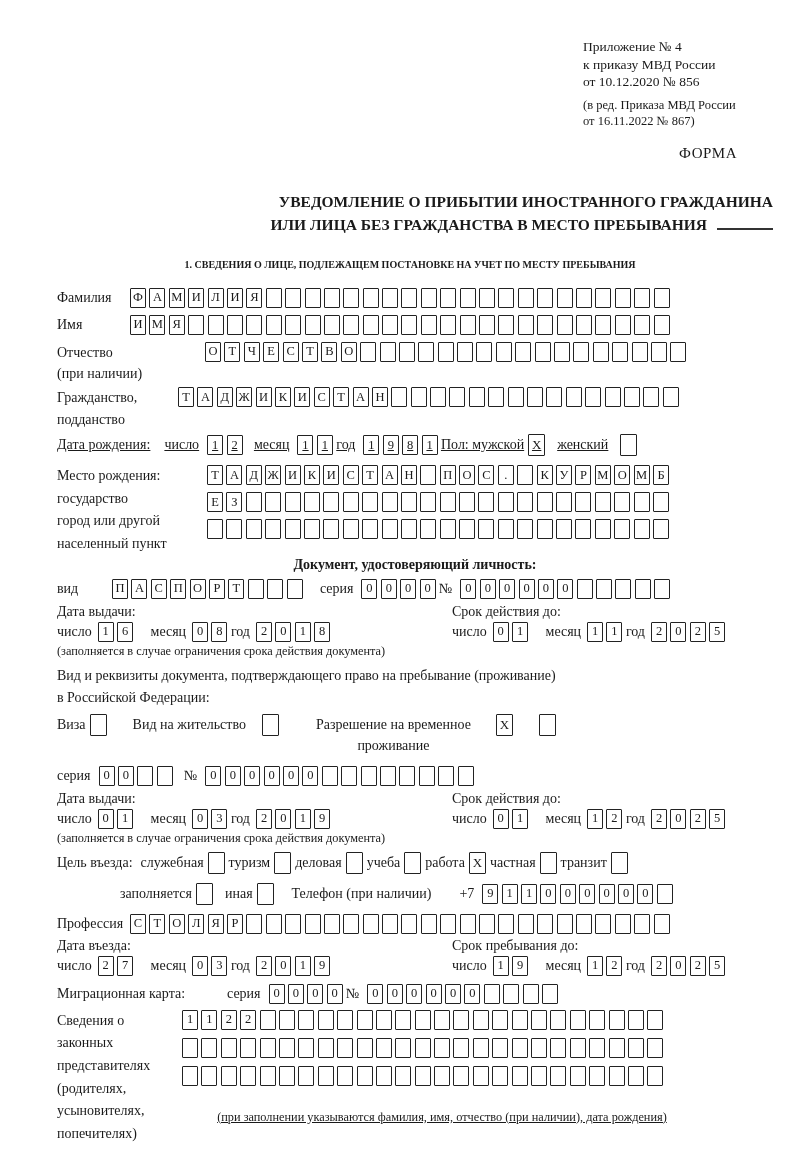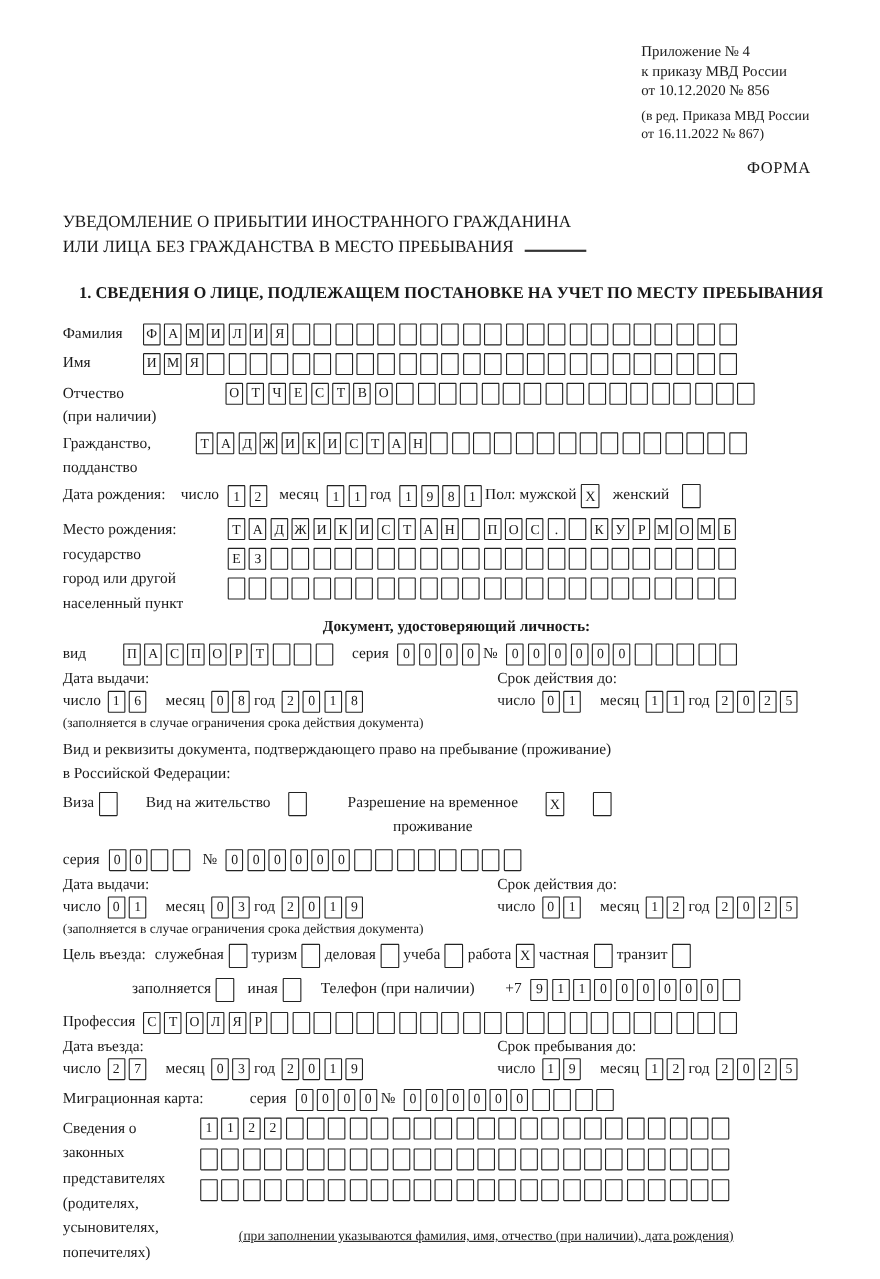--- a/index.html
+++ b/index.html
@@ -5,23 +5,23 @@
   * { margin:0; padding:0; box-sizing:border-box; }
   html,body { background:#888; }
   .page {
     width:800px; height:1163px; margin:0 auto; background:#ffffff;
     font-family:"Liberation Serif","DejaVu Serif",serif; color:#1a1a1a;
     padding:38px 27px 20px 57px; overflow:hidden;
   }
   .annex { margin-left:auto; width:190px; font-size:13.5px; line-height:1.3; }
   .annex .amend { font-size:12.5px; margin-top:6px; line-height:1.3; }
   .forma { text-align:right; font-weight:normal; font-size:15px; margin:16px 36px 14px 0; letter-spacing:.5px; }
-  .title { text-align:left; font-weight:normal; font-size:15.5px; line-height:1.5; margin-bottom:4px;margin-top:28px; }
+  .title { text-align:right; font-weight:bold; font-size:15.5px; line-height:1.5; margin-bottom:4px;margin-top:28px; }
   .blank-line { display:inline-block; width:56px; border-bottom:2px solid #333; height:14px; margin-left:10px; vertical-align:baseline; }
-  .sect { text-align:center; font-weight:bold; font-size:15px; margin:22px 0 18px -10px; white-space:nowrap; }
+  .sect { text-align:center; font-weight:bold; font-size:10px; margin:22px 0 18px -10px; white-space:nowrap; }
   .row { display:flex; align-items:center; margin-bottom:7px; }
   .lbl { font-size:14px; flex:0 0 auto; }
   .lbl2 { font-size:14px; line-height:1.55; }
   .cells { display:flex; flex:0 0 auto; }
   .cell {
     width:16px; height:20px; border:1.6px solid #222; border-radius:1px; margin-right:3.4px;
     display:inline-flex; align-items:center; justify-content:center;
     font-size:12.5px; font-family:"Liberation Serif",serif; flex:0 0 auto;
   }
   .cb {
@@ -195,21 +195,21 @@
         <span class="cell"></span>
         <span class="cell"></span>
         <span class="cell"></span>
         <span class="cell"></span>
         <span class="cell"></span>
         <span class="cell"></span>
         <span class="cell"></span>
       </span>
   </div>
 
-  <div class="row" style="margin-bottom:9px;">
+  <div class="row" style="margin-bottom:9px;text-decoration:underline;">
     <span class="lbl">Дата рождения:</span>
     <span class="gap-m"></span>
     <span class="lbl">число</span>
     <span class="gap-s"></span>
     <span class="cells">
         <span class="cell">1</span>
         <span class="cell">2</span>
       </span>
     <span class="gap-s"></span>
     <span class="lbl">месяц</span>

